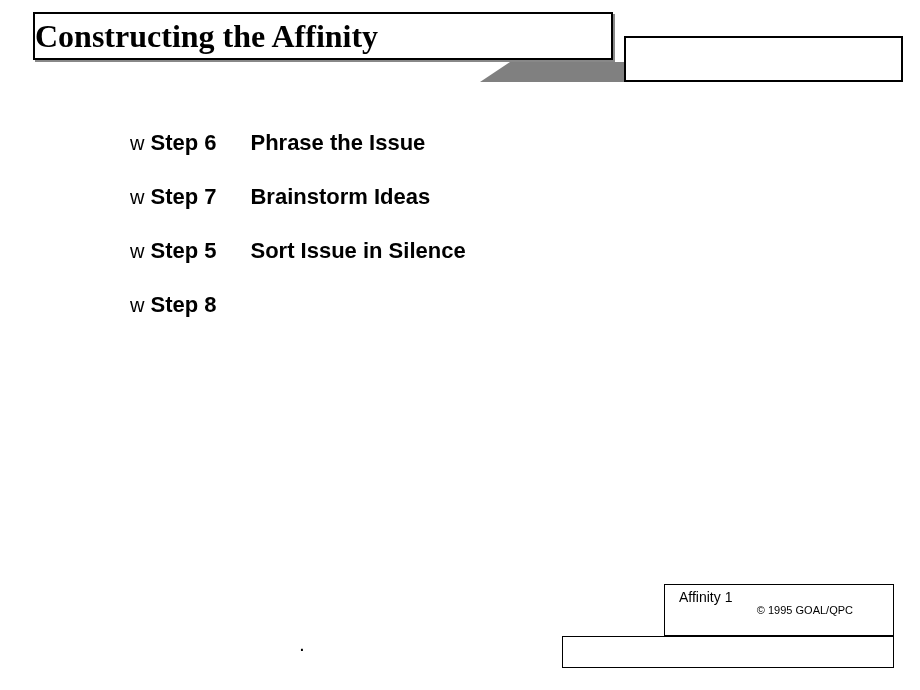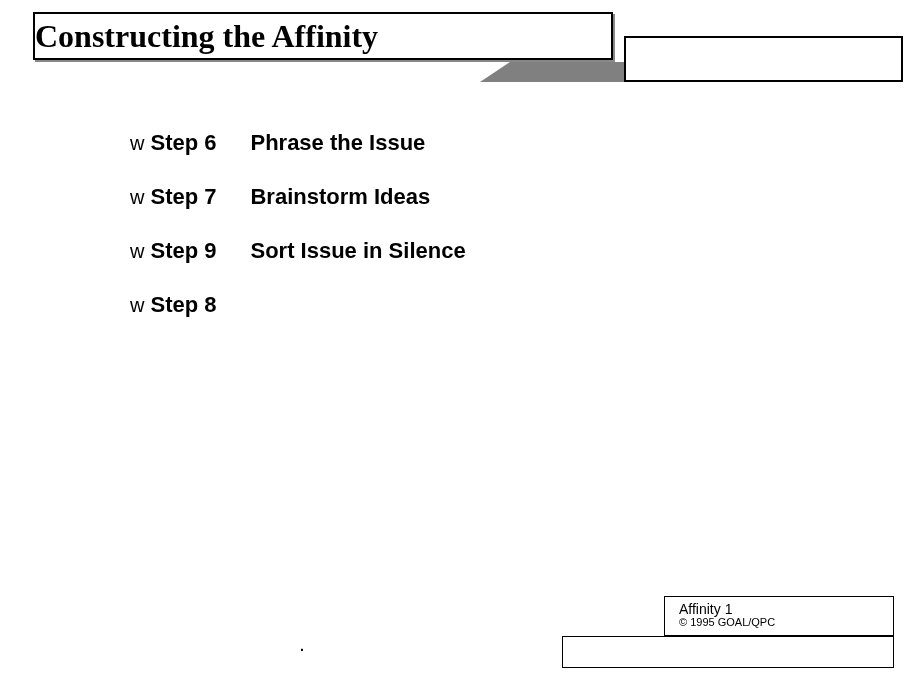--- a/index.html
+++ b/index.html
@@ -102,34 +102,34 @@
     font-size: 14px;
     font-weight: bold;
   }
 
   
   .footer-box {
     position: absolute;
     right: 26px;
     bottom: 54px;
     width: 230px;
-    height: 40px;
+    height: 52px;
     border: 1.5px solid #000;
     background: #fff;
     box-sizing: border-box;
     padding: 4px 10px 0 14px;
   }
   .footer-line1 {
     font-size: 14px;
     color: #000;
   }
   .footer-line2 {
     font-size: 11px;
     color: #000;
-    text-align: left;
+    text-align: right;
     padding-right: 30px;
     margin-top: -1px;
   }
   .footer-accent {
     position: absolute;
     right: 26px;
     bottom: 22px;
     width: 330px;
     height: 30px;
     border: 1.5px solid #000;
@@ -153,21 +153,21 @@
     <span class="step-label">Step 6</span>
     <span class="step-text">Phrase the Issue</span>
   </div>
   <div class="step-row">
     <span class="step-bullet">w</span>
     <span class="step-label">Step 7</span>
     <span class="step-text">Brainstorm Ideas</span>
   </div>
   <div class="step-row">
     <span class="step-bullet">w</span>
-    <span class="step-label">Step 9</span>
+    <span class="step-label">Step 5</span>
     <span class="step-text">Sort Issue in Silence</span>
   </div>
   <div class="step-row">
     <span class="step-bullet">w</span>
     <span class="step-label">Step 8</span>
   </div>
 </div>
 
 <div class="stray-dot">.</div>
 

